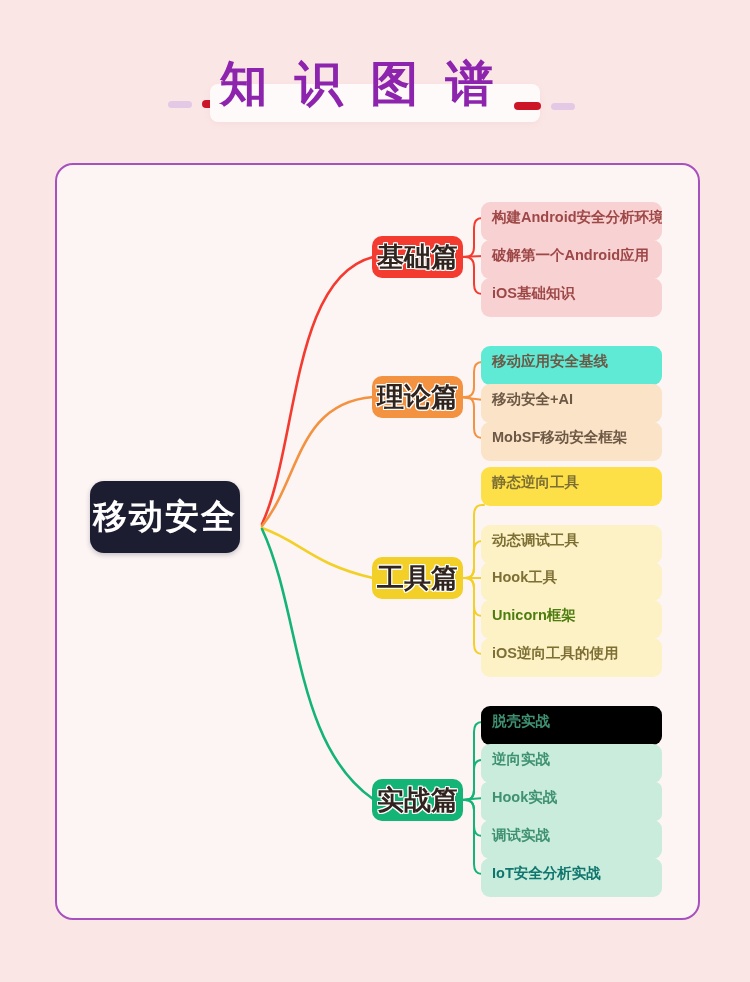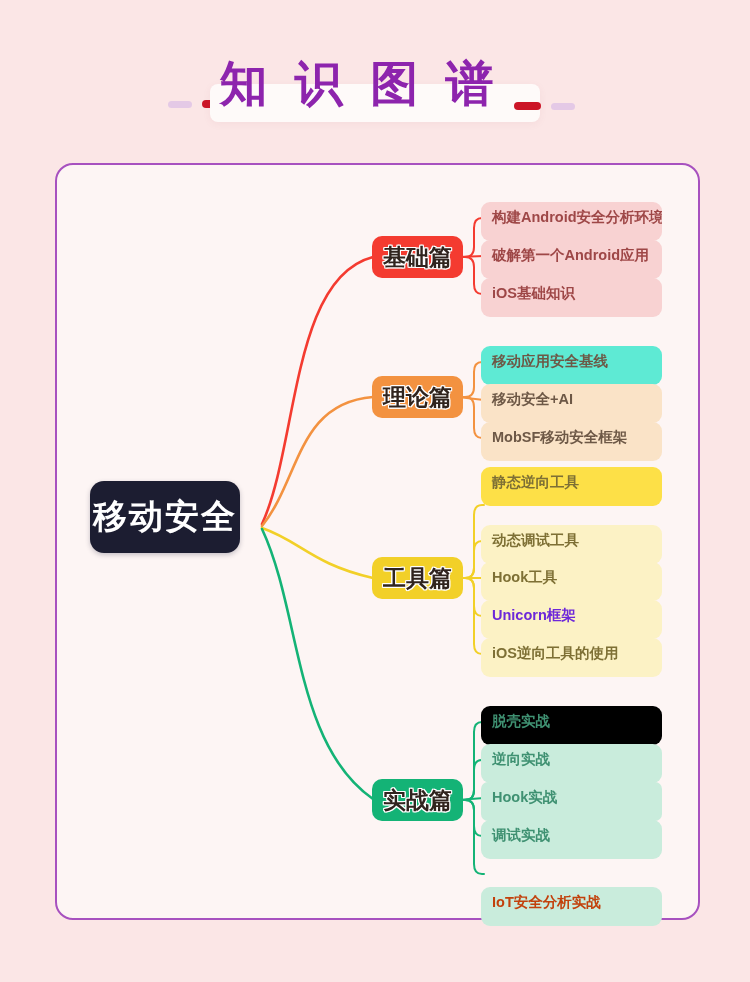--- a/index.html
+++ b/index.html
@@ -39,21 +39,21 @@
   svg.connectors .elbow{stroke-width:2px}
   .root-node{
     left:90px;top:481px;width:150px;height:72px;border-radius:14px;
     display:flex;align-items:center;justify-content:center;
     color:#fff;font-size:34px;font-weight:800;letter-spacing:2px;
     box-shadow:0 2px 5px rgba(30,30,60,.25);
   }
   .branch{
     left:372px;width:91px;height:42px;border-radius:10px;
     display:flex;align-items:center;justify-content:center;
-    font-size:23px;font-weight:800;color:var(--branch_label_text);
+    font-size:27px;font-weight:800;color:var(--branch_label_text);
     text-shadow:-1px -1px 0 #fff,1px -1px 0 #fff,-1px 1px 0 #fff,1px 1px 0 #fff,
                  0 -1px 0 #fff,0 1px 0 #fff,-1px 0 0 #fff,1px 0 0 #fff;
   }
   .item{
     left:481px;width:181px;height:39px;border-radius:9px;
     box-sizing:border-box;padding:0 11px;line-height:31px;
     font-size:14.5px;font-weight:600;white-space:nowrap;overflow:hidden;
   }
 </style>
 </head>
@@ -112,22 +112,22 @@
   <div class="abs item" style="top: 240px; background: rgb(248, 210, 210); color: rgb(158, 71, 71);">破解第一个Android应用</div>
   <div class="abs item" style="top: 278px; background: rgb(248, 210, 210); color: rgb(158, 71, 71);">iOS基础知识</div>
 
   <div class="abs item" style="top: 346px; background: #5eead4; color: rgb(109, 88, 70);">移动应用安全基线</div>
   <div class="abs item" style="top: 384px; background: rgb(250, 227, 199); color: rgb(109, 88, 70);">移动安全+AI</div>
   <div class="abs item" style="top: 422px; background: rgb(250, 227, 199); color: rgb(109, 88, 70);">MobSF移动安全框架</div>
 
   <div class="abs item" style="top: 467px; background: #fde047; color: rgb(126, 112, 53);">静态逆向工具</div>
   <div class="abs item" style="top: 525px; background: rgb(252, 242, 197); color: rgb(126, 112, 53);">动态调试工具</div>
   <div class="abs item" style="top: 562px; background: rgb(252, 242, 197); color: rgb(126, 112, 53);">Hook工具</div>
-  <div class="abs item" style="top: 600px; background: rgb(252, 242, 197); color: #6d28d9;">Unicorn框架</div>
+  <div class="abs item" style="top: 600px; background: rgb(252, 242, 197); color: #4d7c0f;">Unicorn框架</div>
   <div class="abs item" style="top: 638px; background: rgb(252, 242, 197); color: rgb(126, 112, 53);">iOS逆向工具的使用</div>
 
   <div class="abs item" style="top: 706px; background: #000000; color: rgb(63, 145, 114);">脱壳实战</div>
   <div class="abs item" style="top: 744px; background: rgb(201, 236, 220); color: rgb(63, 145, 114);">逆向实战</div>
   <div class="abs item" style="top: 782px; background: rgb(201, 236, 220); color: rgb(63, 145, 114); border-radius: 7px;">Hook实战</div>
   <div class="abs item" style="top: 820px; background: rgb(201, 236, 220); color: rgb(63, 145, 114);">调试实战</div>
-  <div class="abs item" style="top: 858px; background: rgb(201, 236, 220); color: #c2410c; margin-top: 29px;">IoT安全分析实战</div>
+  <div class="abs item" style="top: 858px; background: rgb(201, 236, 220); color: #0f766e;">IoT安全分析实战</div>
 
 </div>
 
 </body></html>

